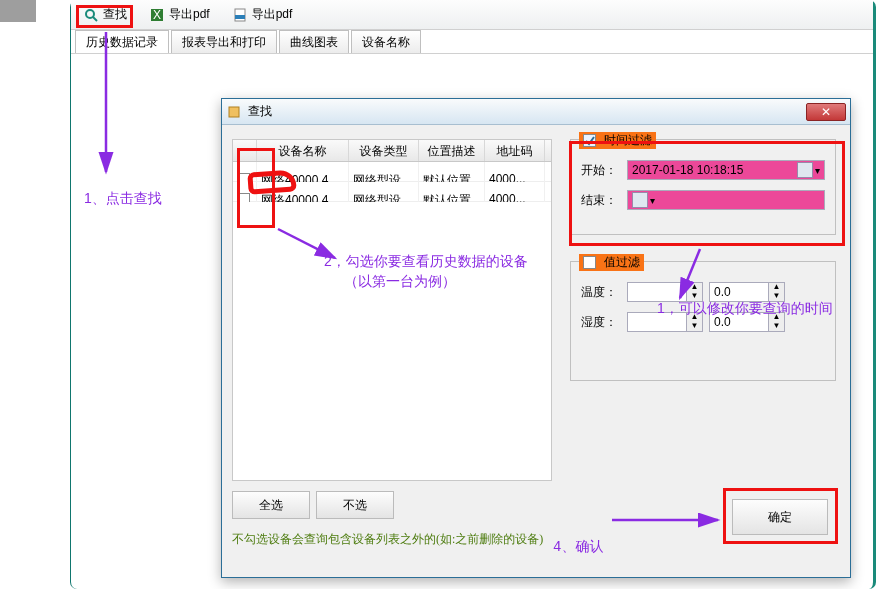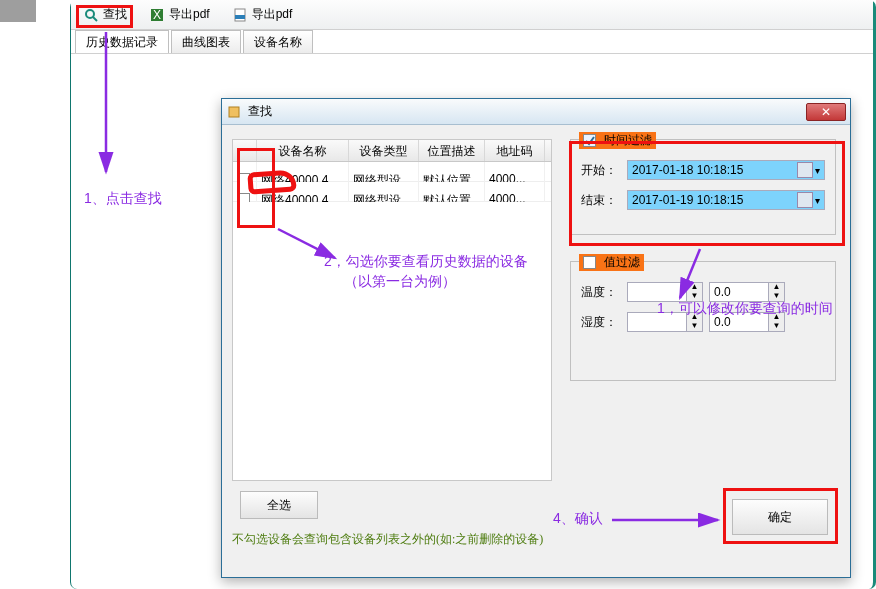--- a/index.html
+++ b/index.html
@@ -28,29 +28,29 @@
   .tbl-row { display: flex; height: 20px; border-bottom: 1px solid #eee; }
   .tbl-row .td { border-right: 1px solid #f0f0f0; padding: 10px 4px; overflow: hidden; white-space: nowrap; }
   .chk { width: 13px; height: 13px; border:1px solid #888; background:#fff; display:inline-block; margin-right:4px; vertical-align:middle; }
 
   .grp { position: absolute; border: 1px solid #c0c0c0; padding: 10px 10px 10px 10px; }
   .grp .legend { position: absolute; top: -8px; left: 8px; background: #f97316; padding: 0 4px; display:flex; align-items:center; gap:4px; }
   .time-grp { left: 348px; top: 14px; width: 266px; height: 96px; }
   .val-grp  { left: 348px; top: 136px; width: 266px; height: 120px; }
   .frow { display:flex; align-items:center; margin-top:10px; gap:6px; }
   .frow .lbl { width: 40px; }
-  .datebox { flex:1; border:1px solid #aab; background:#7dd3fc; height: 20px; display:flex; align-items:center; padding:0 4px; }
+  .datebox { flex:1; border:1px solid #aab; background:#ec4899; height: 20px; display:flex; align-items:center; padding:0 4px; }
   .datebox .cal { width:16px; height:16px; background:#dfe7f0; border:1px solid #98a; }
   .datebox .dd { margin-left:2px; font-size:10px; }
   .numbox { display:flex; }
   .numbox input { width: 60px; height:20px; border:1px solid #aab; padding:0 4px; }
   .spin { width:16px; height:20px; border:1px solid #aab; border-left:none; display:flex; flex-direction:column; }
   .spin div { flex:1; font-size:8px; text-align:center; line-height:8px; background:#eee; }
 
-  .sel-btns { position: absolute; left: 18px; top: 366px; display:flex; gap: 6px; }
+  .sel-btns { position: absolute; left: 10px; top: 366px; display:flex; gap: 6px; }
   .sel-btns button, .ok-btn { width: 78px; height: 28px; border:1px solid #bbb; background:linear-gradient(#fdfdfd,#e4e4e4); cursor:pointer; }
   .ok-btn { position:absolute; right: 22px; top: 374px; width: 96px; height: 36px; }
   .note { position:absolute; left:10px; top: 406px; color:#4d7c0f;font-family:Liberation Serif, serif; }
 
   
   .redbox { position:absolute; border:3px solid #e11; pointer-events:none; }
   .ann-text { position:absolute; color:#8a2be2; font-size:14px; pointer-events:none; white-space:nowrap; }
   svg.arrows { position:absolute; left:0; top:0; width:876px; height:589px; pointer-events:none; }
 </style>
 </head>
@@ -86,20 +86,21 @@
               <rect x="2" y="1" width="10" height="12" fill="#fff" stroke="#888"></rect>
               <rect x="2" y="7" width="10" height="4" fill="#2b7fb8"></rect>
             </svg>
         </span>
         <span>导出pdf</span>
       </div>
     </div>
 
     <div class="tabs">
       <div class="tab active"><span>历史数据记录</span></div>
+      <div class="tab"><span>报表导出和打印</span></div>
       <div class="tab"><span>曲线图表</span></div>
       <div class="tab"><span>设备名称</span></div>
     </div>
 
     <div class="canvas">
 
       <div class="dlg">
         <div class="dlg-title">
           <span class="tico">
             <svg width="14" height="14">
@@ -151,21 +152,20 @@
               <span class="lbl">开始：</span>
               <div class="datebox">
                 <span style="flex:1">2017-01-18 10:18:15</span>
                 <span class="cal"></span>
                 <span class="dd">▾</span>
               </div>
             </div>
             <div class="frow">
               <span class="lbl">结束：</span>
               <div class="datebox">
-                <span style="flex:1">2017-01-19 10:18:15</span>
                 <span class="cal"></span>
                 <span class="dd">▾</span>
               </div>
             </div>
           </div>
 
           <div class="grp val-grp">
             <div class="legend">
               <span class="chk"></span>
               <span>值过滤</span>
@@ -201,20 +201,21 @@
                   <div class="spin">
                     <div>▲</div>
                     <div>▼</div>
                   </div>
                 </div>
             </div>
           </div>
 
           <div class="sel-btns">
             <button>全选</button>
+            <button>不选</button>
           </div>
 
           <button class="ok-btn">确定</button>
 
           <div class="note">不勾选设备会查询包含设备列表之外的(如:之前删除的设备)</div>
         </div>
       </div>
 
     </div>
   </div>
@@ -222,21 +223,21 @@
   <div class="redbox" style="left:76px; top:5px; width:57px; height:23px;"></div>
   <div class="redbox" style="left:237px; top:148px; width:38px; height:80px;"></div>
   <div class="redbox" style="left:248px; top:171px; width:48px; height:22px; border-width:5px; border-radius:8px 20px 8px 8px; transform:rotate(-4deg); background:transparent;"></div>
   <div class="redbox" style="left:569px; top:141px; width:276px; height:105px;"></div>
   <div class="redbox" style="left:723px; top:488px; width:115px; height:56px;"></div>
 
   <div class="ann-text" style="left:84px; top:190px;">1、点击查找</div>
   <div class="ann-text" style="left:324px; top:253px;">2，勾选你要查看历史数据的设备</div>
   <div class="ann-text" style="left:344px; top:273px;">（以第一台为例）</div>
   <div class="ann-text" style="left:657px; top:300px;">1，可以修改你要查询的时间</div>
-  <div class="ann-text" style="left:553px; top:510px;">4、确认</div>
+  <div class="ann-text" style="left:553px; top:538px;font-family:Liberation Mono, monospace;">4、确认</div>
 
   <svg class="arrows">
     <defs>
       <marker id="ah" markerWidth="10" markerHeight="10" refX="8" refY="3" orient="auto">
         <path d="M0,0 L9,3 L0,6 Z" fill="#8a2be2"></path>
       </marker>
     </defs>
 
     <line x1="106" y1="32" x2="106" y2="172" stroke="#8a2be2" stroke-width="2.5" marker-end="url(#ah)"></line>
 

